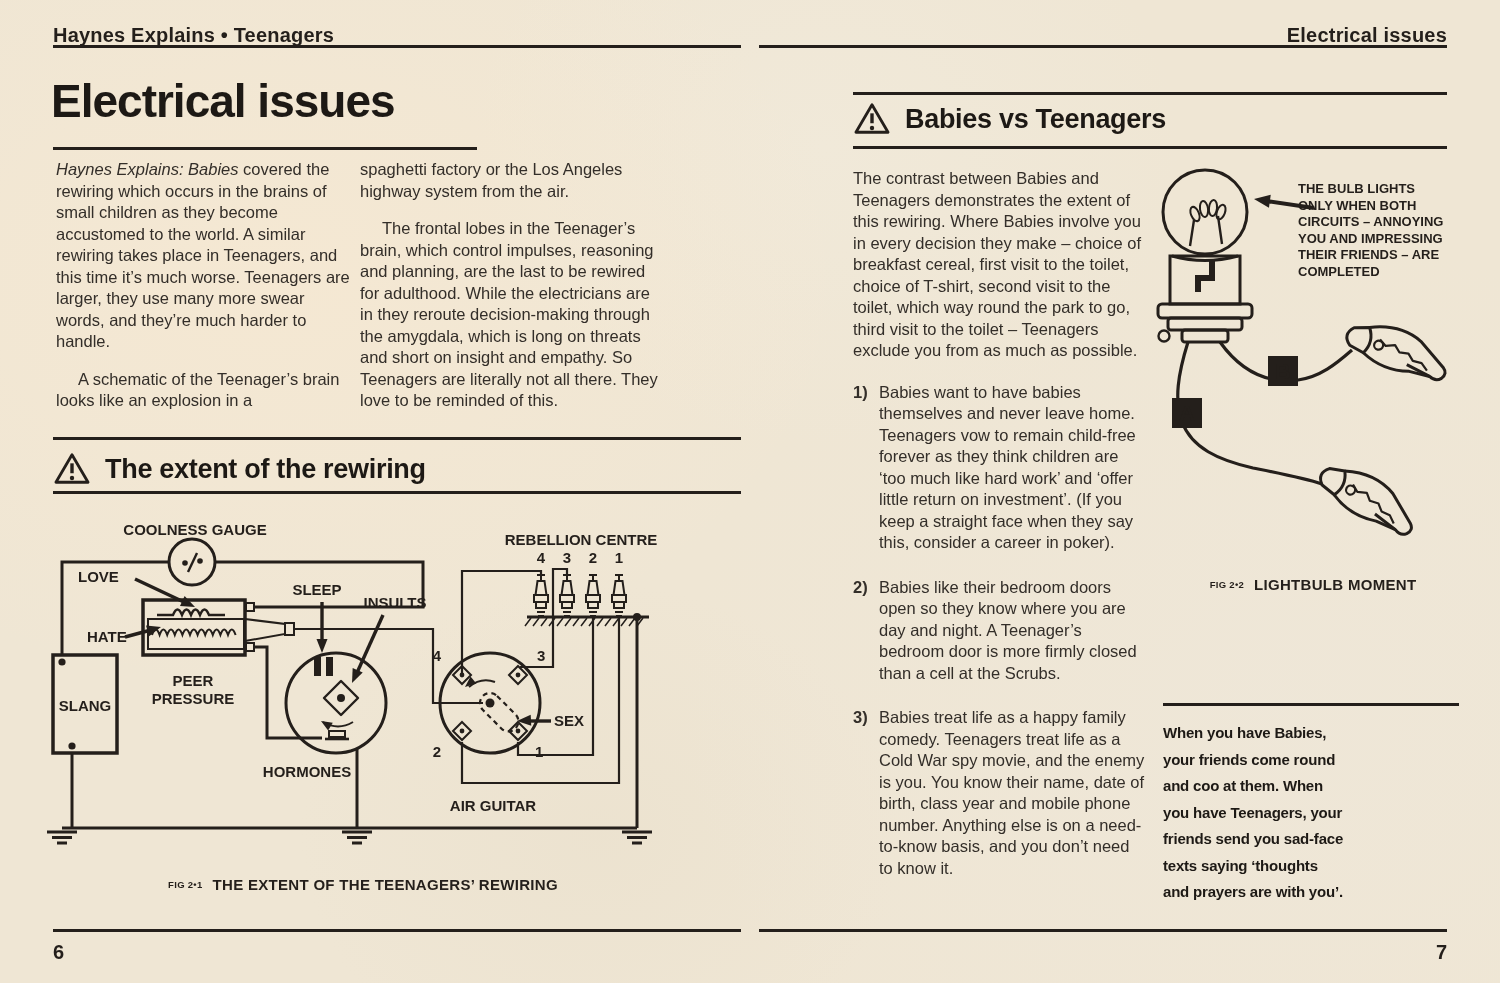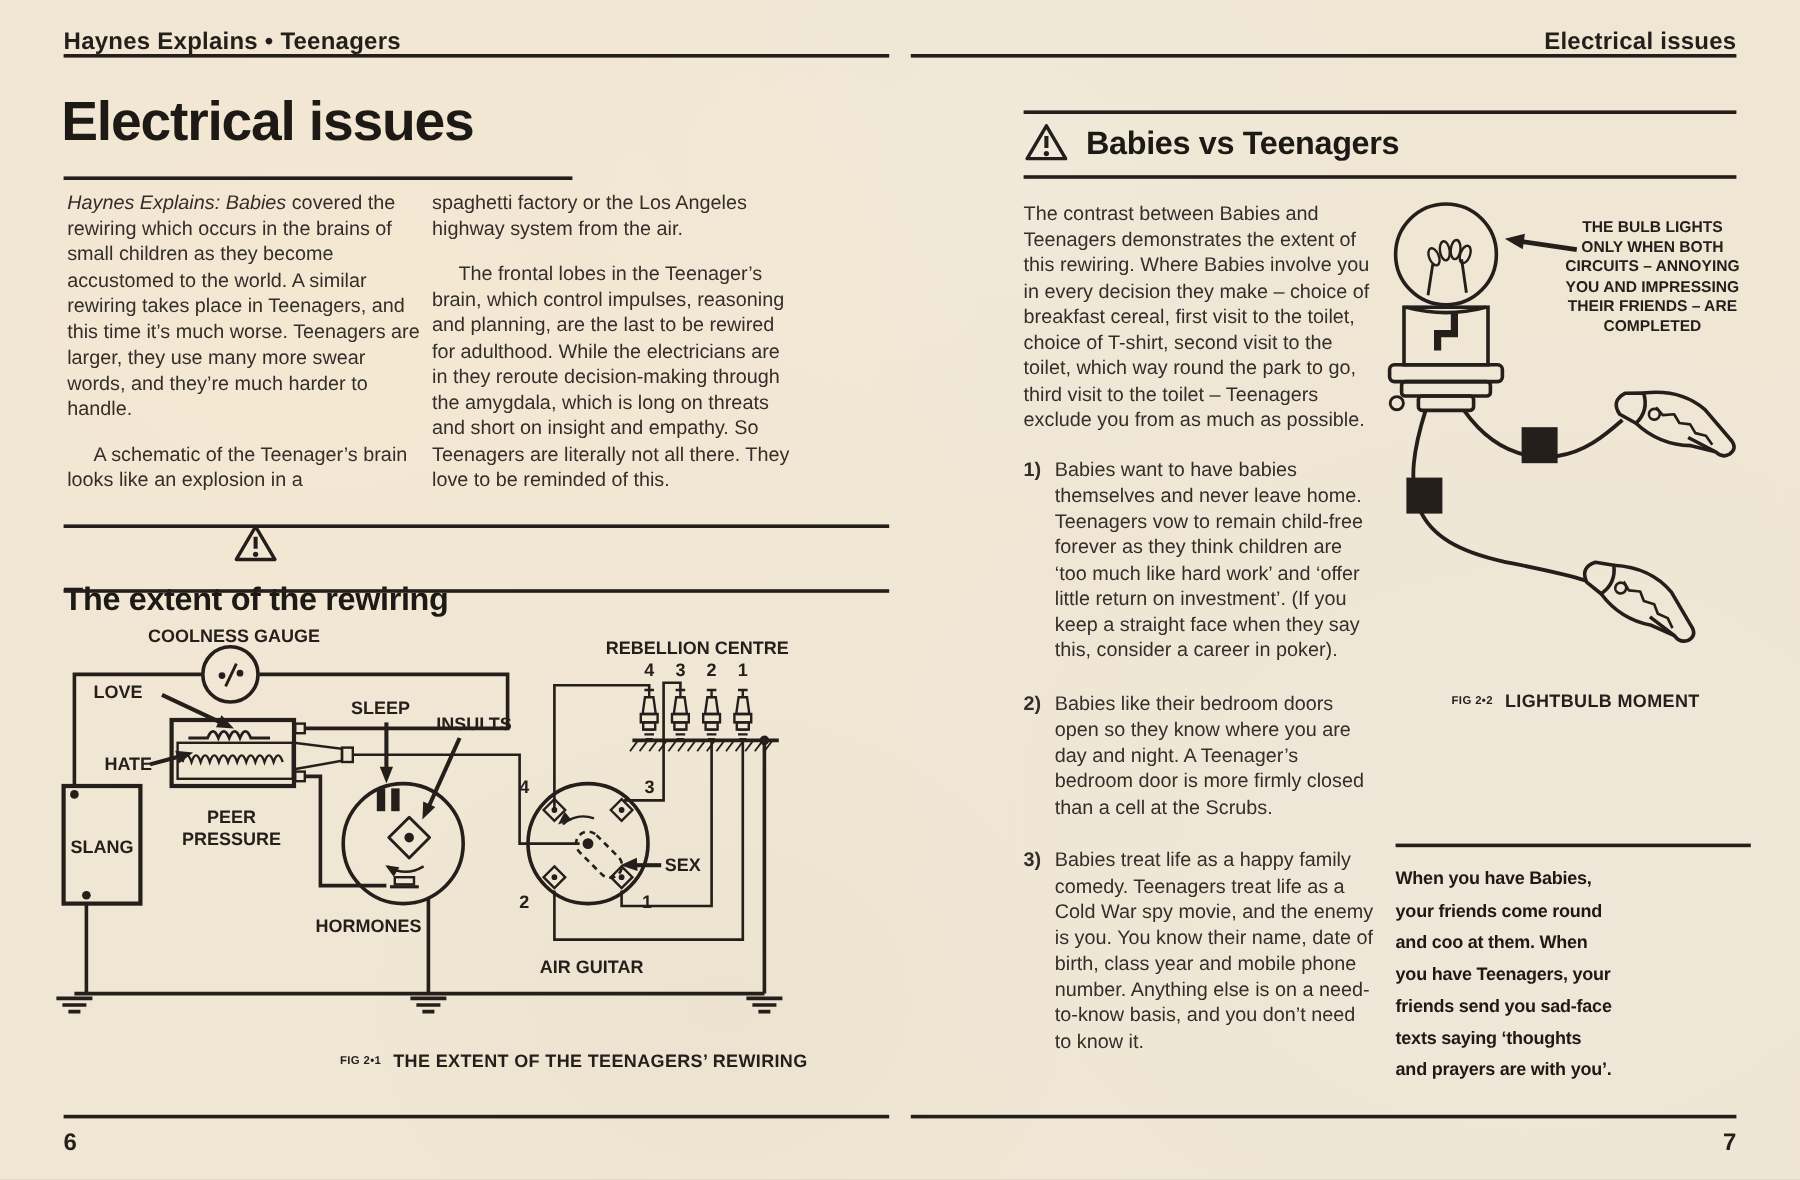--- a/index.html
+++ b/index.html
@@ -21,21 +21,21 @@
   .bodycol p{margin:0;}
   .bodycol p.indent{text-indent:22px;margin-top:16px;}
   .sechead{position:absolute;display:flex;align-items:center;gap:14px;color:#1d1915;}
   .sechead .txt{font-size:27px;font-weight:bold;letter-spacing:-.3px;}
   .caption{position:absolute;text-align:center;color:#241f1b;}
   .caption .fig{font-size:9.5px;font-weight:bold;letter-spacing:.3px;vertical-align:2px;margin-right:10px;}
   .caption .cap{font-size:15px;font-weight:bold;letter-spacing:.3px;}
   .item{display:flex;margin-bottom:23px;}
   .item .num{width:26px;flex:0 0 26px;font-weight:bold;}
   .item .txt{width:266px;}
-  .annot{position:absolute;left:1298px;top:181px;width:158px;text-align:center;
+  .annot{position:absolute;left:1298px;top:181px;width:158px;
          font-size:13px;line-height:16.5px;font-weight:bold;color:#241f1b;}
   .quote{position:absolute;left:1163px;top:703px;width:296px;border-top:3px solid #241f1b;
          padding-top:14px;font-size:15px;line-height:26.5px;font-weight:bold;color:#1d1915;letter-spacing:-.2px;}
   .pgnum{position:absolute;top:941px;font-size:20px;font-weight:bold;color:#241f1b;}
   svg text{font-family:"Liberation Sans",sans-serif;font-weight:bold;fill:#241f1b;}
   svg .w{stroke:#241f1b;fill:none;}
 </style>
 </head>
 <body>
 
@@ -52,21 +52,21 @@
   <div class="bodycol" style="left:56px;top:159px;width:298px;">
     <p><i>Haynes Explains: Babies</i><span> covered the rewiring which occurs in the brains of small children as they become accustomed to the world. A similar rewiring takes place in Teenagers, and this time it’s much worse. Teenagers are larger, they use many more swear words, and they’re much harder to handle.</span></p>
     <p class="indent">A schematic of the Teenager’s brain looks like an explosion in a</p>
   </div>
   <div class="bodycol" style="left:360px;top:159px;width:306px;">
     <p>spaghetti factory or the Los Angeles highway system from the air.</p>
     <p class="indent">The frontal lobes in the Teenager’s brain, which control impulses, reasoning and planning, are the last to be rewired for adulthood. While the electricians are in they reroute decision-making through the amygdala, which is long on threats and short on insight and empathy. So Teenagers are literally not all there. They love to be reminded of this.</p>
   </div>
 
   <div class="rule" style="left:53px;top:437px;width:688px;"></div>
-  <div class="sechead" style="left:53px;top:436px;flex-direction:column;">
+  <div class="sechead" style="left:53px;top:452px;">
     <svg width="38" height="34" viewBox="0 0 40 36">
       <path d="M20 3 L37 32 H3 Z" fill="none" stroke="#241f1b" stroke-width="3" stroke-linejoin="round"></path>
       <line x1="20" y1="12" x2="20" y2="22.5" stroke="#241f1b" stroke-width="3.6"></line>
       <circle cx="20" cy="27.5" r="2.3" fill="#241f1b"></circle>
     </svg>
     <span class="txt">The extent of the rewiring</span>
   </div>
   <div class="rule" style="left:53px;top:491px;width:688px;"></div>
 
   <svg class="abs" style="left:45px;top:515px;" width="720" height="355" viewBox="0 0 720 355">
@@ -179,21 +179,21 @@
     <path class="w" stroke-width="2.2" d="M548,102 V240 H473 V227"></path>
     <path class="w" stroke-width="2.2" d="M574,102 V268 H417 V227"></path>
 
     <g class="w" stroke-width="3">
       <path d="M2,317 H32 M7,322.5 H27 M12,328 H22"></path>
       <path d="M297,317 H327 M302,322.5 H322 M307,328 H317"></path>
       <path d="M577,317 H607 M582,322.5 H602 M587,328 H597"></path>
     </g>
   </svg>
 
-  <div class="caption" style="left:53px;top:876px;width:620px;text-align:right;">
+  <div class="caption" style="left:53px;top:876px;width:620px;">
     <span class="fig">FIG 2•1</span><span class="cap">THE EXTENT OF THE TEENAGERS’ REWIRING</span>
   </div>
 
   <div class="rule" style="left:853px;top:92px;width:594px;"></div>
   <div class="sechead" style="left:853px;top:102px;">
     <svg width="38" height="34" viewBox="0 0 40 36">
       <path d="M20 3 L37 32 H3 Z" fill="none" stroke="#241f1b" stroke-width="3" stroke-linejoin="round"></path>
       <line x1="20" y1="12" x2="20" y2="22.5" stroke="#241f1b" stroke-width="3.6"></line>
       <circle cx="20" cy="27.5" r="2.3" fill="#241f1b"></circle>
     </svg>

